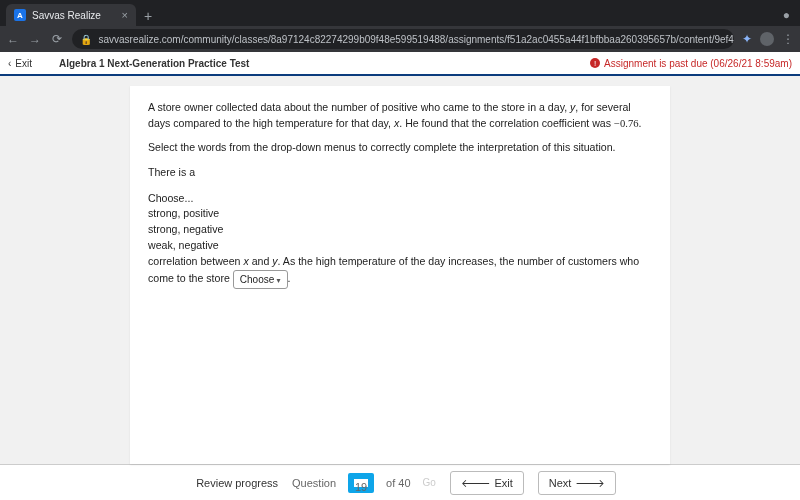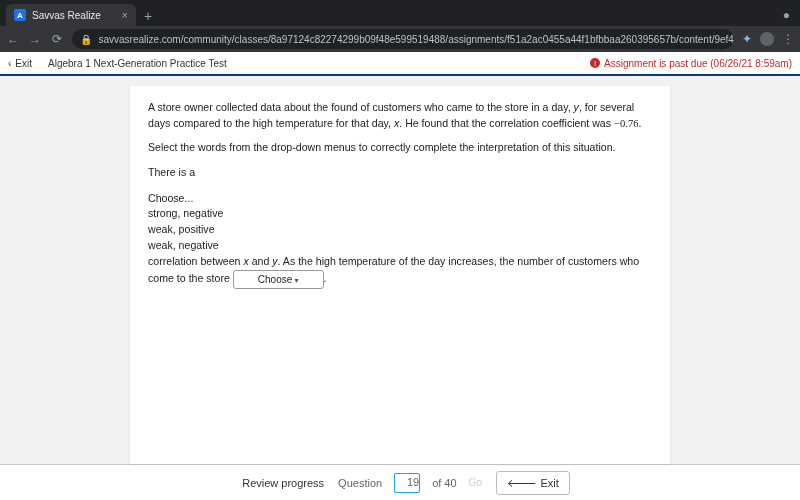--- a/index.html
+++ b/index.html
@@ -14,41 +14,41 @@
   .toolbar { background:#35363a; height:26px; display:flex; align-items:center; padding:0 6px; gap:8px; color:#9aa0a6; font-size:12px; }
   .nav-ico { width:14px; text-align:center; }
   .omnibox { flex:1; background:#202124; border-radius:12px; height:20px; display:flex; align-items:center; padding:0 8px; color:#bdc1c6; font-size:10px; gap:6px; overflow:hidden; white-space:nowrap; }
   .ext-icons { display:flex; gap:8px; align-items:center; }
   .ext-icons span { font-size:12px; }
   .puzzle { color:#8ab4f8; }
   .avatar { width:14px; height:14px; border-radius:50%; background:#5f6368; }
   
   .appbar { height:24px; border-bottom:2px solid #0b3c7d; display:flex; align-items:center; font-size:10px; color:#333; padding:0 8px; }
   .exit { display:flex; align-items:center; gap:4px; color:#333; }
-  .assign-title { margin-left:16px; }
+  .assign-title { margin-left:27px;font-weight:bold; }
   .due { margin-left:auto; color:#c62828; display:flex; align-items:center; gap:4px; }
   .due-ico { width:10px; height:10px; border-radius:50%; background:#c62828; color:#fff; font-size:8px; display:flex; align-items:center; justify-content:center; }
   
   .stage { background:#f1f1f1; height:calc(500px - 26px - 26px - 24px - 36px); display:flex; justify-content:center; padding-top:10px; }
   .card { background:#fff; width:540px; padding:14px 18px 22px 18px; font-size:10.6px; color:#222; line-height:1.5; position:relative; box-shadow:0 1px 2px rgba(0,0,0,0.08); }
   .card p { margin-bottom:8px; }
   .ital { font-style:italic; }
   .coef { font-family: 'Times New Roman', serif; }
   .sentence { position:relative; }
-  .dd-closed { display:inline-block; border:1px solid #999; border-radius:3px; padding:1px 24px; font-size:10px; vertical-align:middle; background:#fff; }
+  .dd-closed { display:inline-block; border:1px solid #999; border-radius:3px; padding:1px 6px; font-size:10px; vertical-align:middle; background:#fff; }
   .dd-closed::after { content:" ▾"; font-size:8px; color:#555; }
   
   .dd-wrap { display:inline-block; position:relative; vertical-align:middle; }
   .dd-open { position:absolute; top:-2px; left:0; width:84px; background:#6d6d6d; color:#fff; font-size:10px; border-radius:2px; box-shadow:0 2px 6px rgba(0,0,0,0.4); z-index:20; overflow:hidden; }
   .dd-spacer { display:inline-block; width:84px; height:14px; }
   
   .footer { height:36px; border-top:1px solid #ccc; background:#fff; display:flex; align-items:center; justify-content:center; gap:14px; font-size:11px; color:#333; }
   .link { color:#333;padding-left:12px; }
   .qnav { display:flex; align-items:center; gap:12px; color:#666; }
-  .qbox { width:26px; height:20px; border:1px solid #0ea5e9; text-align:right; font-size:11px; border-radius:2px; padding-top:2px;}
+  .qbox { width:26px; height:20px; border:6px solid #0ea5e9; text-align:center; font-size:11px; border-radius:2px; padding-top:2px;}
   .go { color:#ccc; font-size:10px; }
   .btn { border:1px solid #bbb; border-radius:3px; padding:4px 10px; background:#fff; display:flex; align-items:center; gap:4px; }
 </style>
 </head>
 <body>
 
 <div class="chrome">
   <div class="tab">
     <span class="favicon">A</span>
     <span>Savvas Realize</span>
@@ -81,43 +81,47 @@
   <div class="assign-title">Algebra 1 Next-Generation Practice Test</div>
   <div class="due">
     <span class="due-ico">!</span>
     <span>Assignment is past due (06/26/21 8:59am)</span>
   </div>
 </div>
 
 <div class="stage">
   <div class="card">
     <p>
-      <span>A store owner collected data about the found of customers who came to the store in a day, </span><span class="ital">y</span><span>, for several days compared to the high temperature for that day, </span><span class="ital">x</span><span>. He found that the correlation coefficient was </span><span class="coef">−0.76</span><span>.</span>
+      <span>A store owner collected data about the number of positive who came to the store in a day, </span><span class="ital">y</span><span>, for several days compared to the high temperature for that day, </span><span class="ital">x</span><span>. He found that the correlation coefficient was </span><span class="coef">−0.76</span><span>.</span>
     </p>
     <p>Select the words from the drop-down menus to correctly complete the interpretation of this situation.</p>
     <p class="sentence">
       <span>There is a </span><span class="dd-wrap">
         <span class="dd-spacer"></span>
         <span class="dd-open">
           </span></span></p><div class="opt sel">Choose...</div>
+          <div class="opt">strong, positive</div>
           <div class="opt">strong, negative</div>
-          <div class="opt">weak, positive</div>
           <div class="opt">weak, negative</div>
         
       <span> correlation between </span><span class="ital">x</span><span> and </span><span class="ital">y</span><span>. As the high temperature of the day increases, the number of customers who come to the store </span>
       <span class="dd-closed">Choose</span>.
     <p></p>
   </div>
 </div>
 
 <div class="footer">
   <span class="link">Review progress</span>
   <div class="qnav">
     <span>Question</span>
     <div class="qbox">19</div>
     <span>of 40</span>
     <span class="go">Go</span>
   </div>
   <div class="btn">
     <span>🡐</span>
     <span>Exit</span>
   </div>
+  <div class="btn">
+    <span>Next</span>
+    <span>🡒</span>
+  </div>
 </div>
 
 </body></html>

